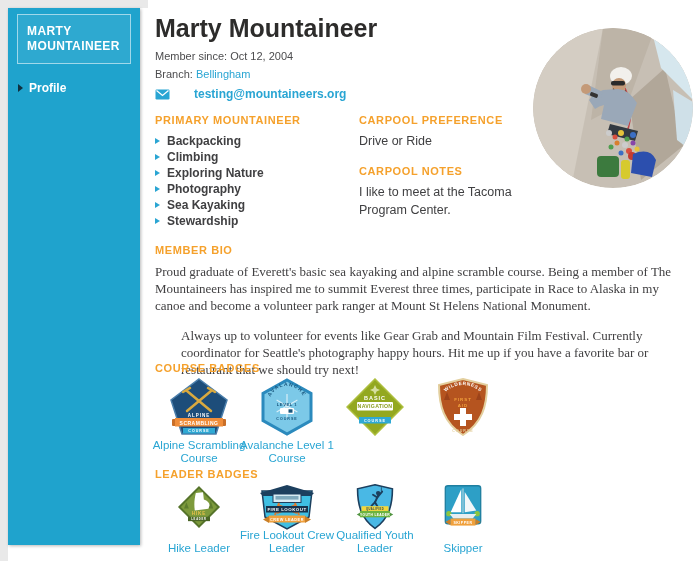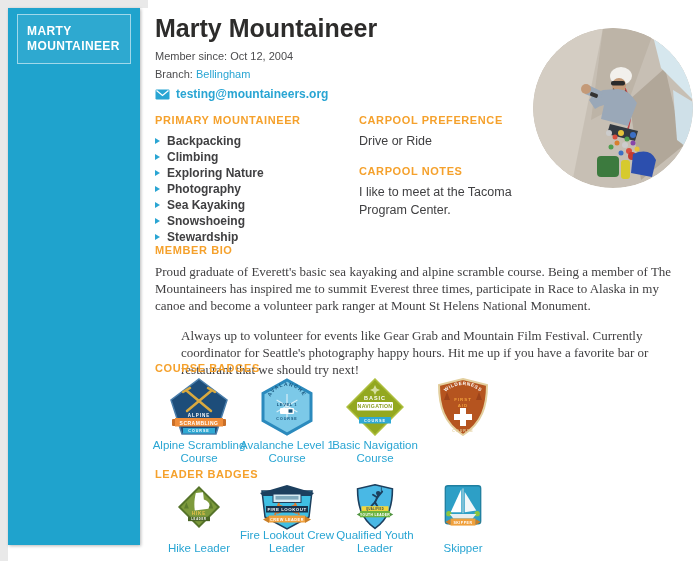--- a/index.html
+++ b/index.html
@@ -13,21 +13,21 @@
   .sidebar-header{margin:6px 9px 0 9px;border:1px solid rgba(255,255,255,.55);background:rgba(255,255,255,.07);padding:9px 9px;color:#fff;font-weight:bold;font-size:12px;line-height:15px;letter-spacing:.4px;}
   .sidebar-nav{margin-top:13px;}
   .sidebar-nav-item{display:flex;align-items:center;padding:4px 10px;color:#fff;font-weight:bold;font-size:12px;cursor:pointer;}
   .tri-dark{width:0;height:0;border-left:5px solid #10303f;border-top:4px solid transparent;border-bottom:4px solid transparent;margin-right:6px;}
 
   .main-head{position:absolute;left:155px;top:14px;}
   h1{margin:0;font-size:25px;color:#2d2c2b;font-weight:bold;}
   .meta{font-size:11px;color:#4c4c4e;margin-top:5px;line-height:17px;}
   .link{color:#29a5d3;text-decoration:none;cursor:pointer;}
 
-  .email-row{position:absolute;left:155px;top:87px;display:flex;align-items:center;gap:6px;font-size:12px;font-weight:bold;}
+  .email-row{position:absolute;left:155px;top:87px;display:flex;align-items:center;gap:24px;font-size:12px;font-weight:bold;}
 
   .section-h{font-size:11px;font-weight:bold;color:#f5a12c;letter-spacing:.6px;line-height:13px;}
 
   .activities{position:absolute;left:155px;top:114px;}
   .activities ul{list-style:none;margin:6px 0 0;padding:0;}
   .activities li{display:flex;align-items:center;font-size:12px;font-weight:bold;color:#404042;height:16px;cursor:pointer;}
   .tri-cyan{width:0;height:0;border-left:5px solid #2aa5d3;border-top:3.5px solid transparent;border-bottom:3.5px solid transparent;margin-right:7px;flex:none;}
 
   .carpool{position:absolute;left:359px;top:114px;width:168px;}
   .carpool .val{font-size:12.5px;color:#404042;margin:5px 0 15px;line-height:18px;}
@@ -51,20 +51,26 @@
 </style>
 </head>
 <body>
 
 <div class="page">
   <div class="gutter-left"></div>
   <div class="gutter-top"></div>
 
   <div class="sidebar">
     <div class="sidebar-header">MARTY MOUNTAINEER</div>
+    <div class="sidebar-nav">
+      <div class="sidebar-nav-item">
+        <span class="tri-dark"></span>
+        <span>Profile</span>
+      </div>
+    </div>
   </div>
 
   <div class="main-head">
     <h1>Marty Mountaineer</h1>
     <div class="meta">Member since: Oct 12, 2004</div>
     <div class="meta" style="margin-top:1px;">
       <span>Branch:</span>
       <span class="link">Bellingham</span>
     </div>
   </div>
@@ -92,24 +98,20 @@
           <span class="tri-cyan"></span>
           <span>Exploring Nature</span>
         </li>
       <li>
           <span class="tri-cyan"></span>
           <span>Photography</span>
         </li>
       <li>
           <span class="tri-cyan"></span>
           <span>Sea Kayaking</span>
-        </li>
-      <li>
-          <span class="tri-cyan"></span>
-          <span>Snowshoeing</span>
         </li>
       <li>
           <span class="tri-cyan"></span>
           <span>Stewardship</span>
         </li>
     </ul>
   </div>
 
   <div class="carpool">
     <div class="section-h">CARPOOL PREFERENCE</div>
@@ -218,21 +220,20 @@
           <svg width="58" height="58" viewBox="0 0 58 58">
             <polygon points="29,1 57,29 29,57 1,29" fill="#93a820" stroke="#aebf3f" stroke-width="1.5"></polygon>
             <path d="M29,7 l1.6,3.4 3.4,1.6 -3.4,1.6 -1.6,3.4 -1.6,-3.4 -3.4,-1.6 3.4,-1.6 z" fill="#d6dfa0"></path>
             <text x="29" y="22" font-size="5.5" fill="#ffffff" text-anchor="middle" font-weight="bold" letter-spacing="1">BASIC</text>
             <rect x="11" y="24" width="36" height="8.5" rx="1" fill="#ffffff"></rect>
             <text x="29" y="30.4" font-size="5.2" fill="#8a9c1e" text-anchor="middle" font-weight="bold" letter-spacing=".3">NAVIGATION</text>
             <rect x="13" y="39" width="32" height="6.5" fill="#2fa9d4"></rect>
             <text x="29" y="44" font-size="3.8" fill="#ffffff" text-anchor="middle" font-weight="bold" letter-spacing="1">COURSE</text>
           </svg>
         </div>
-        <div class="badge-label">Basic Navigation Course</div>
       </div>
 
       <div class="badge-cell">
         <div class="badge-iconbox">
           <svg width="58" height="58" viewBox="0 0 58 58">
             <path d="M29,1 L53,7 C53,28 48,45 29,57 C10,45 5,28 5,7 Z" fill="#b5541f" stroke="#e3cf9e" stroke-width="2"></path>
             <polygon points="10,22 13,14 16,22" fill="#9c431a"></polygon>
             <polygon points="42,22 45,14 48,22" fill="#9c431a"></polygon>
             <path id="arcWld" d="M9,17 A25,25 0 0 1 49,17" fill="none"></path>
             <text font-size="4.8" fill="#ffffff" font-weight="bold" letter-spacing=".6"><textPath href="#arcWld" startOffset="50%" text-anchor="middle">WILDERNESS</textPath></text>

